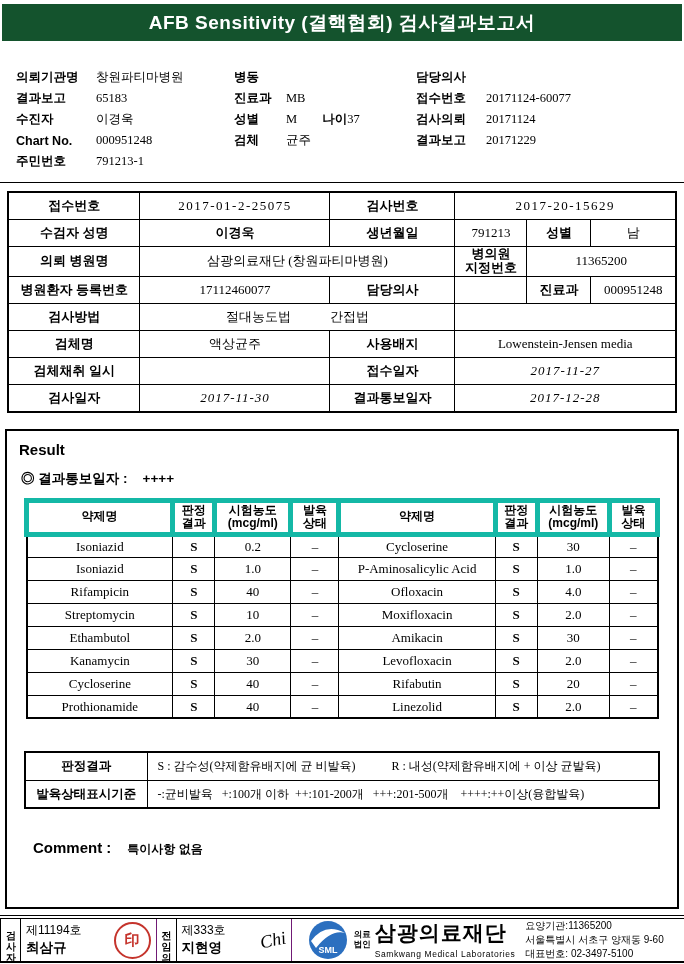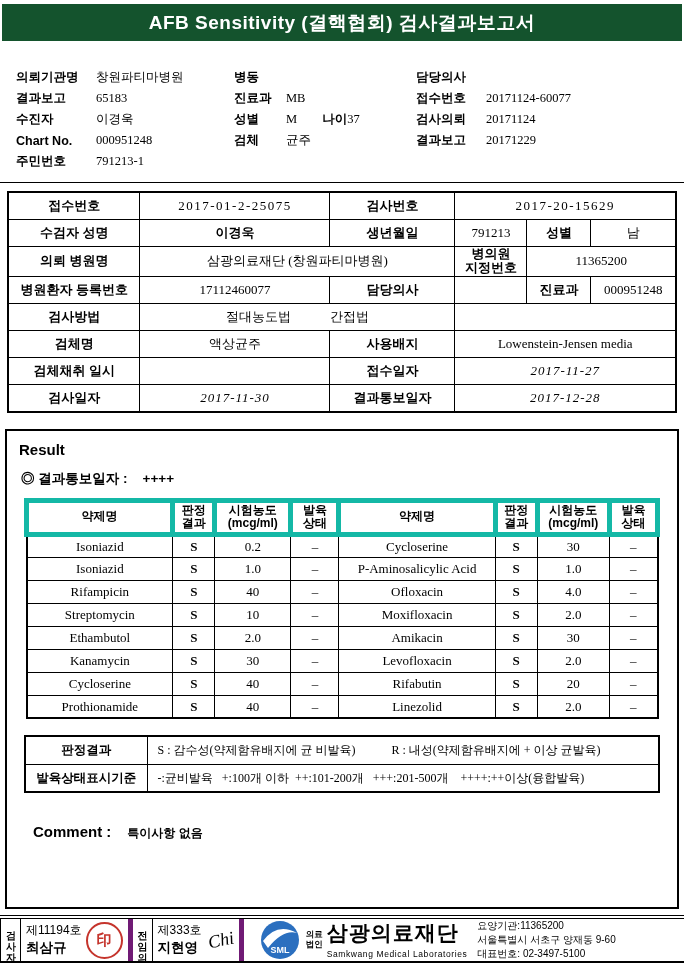--- a/index.html
+++ b/index.html
@@ -35,33 +35,33 @@
   .result-heading { font-family:"Liberation Sans", sans-serif; font-weight:bold; font-size:15px; }
   .control-line { font-family:"Liberation Sans", sans-serif; font-weight:bold; font-size:13.5px; margin:12px 0 10px 2px; white-space:pre; }
 
   .drug-table { width:636px; margin:0 auto; border:2px solid #000; }
   .drug-table th { border:5px solid #14b8a6; height:34px; font-family:"Liberation Sans", sans-serif; font-weight:bold; font-size:12px; line-height:1.15; white-space:pre-line; vertical-align:middle; }
   .drug-table td { border:1px solid #000; height:23px; text-align:center; font-size:13px; vertical-align:middle; overflow:hidden; }
   .djudge { font-weight:bold; }
   .dname-sm { font-size:11px; }
   .pyr-note { text-align:left; padding-left:6px; font-size:12.5px; white-space:pre; }
 
-  .legend-table { width:636px; margin:16px auto 0; border:2px solid #000; }
+  .legend-table { width:636px; margin:32px auto 0; border:2px solid #000; }
   .legend-table td { border:1px solid #000; height:28px; vertical-align:middle; }
   .llbl { width:122px; text-align:center; font-family:"Liberation Sans", sans-serif; font-weight:bold; font-size:12.5px; }
   .ltext { padding-left:10px; font-size:12px; white-space:pre; overflow:hidden; }
 
   .comment-line { margin:30px 0 0 14px; display:flex; align-items:baseline; }
   .c-label { font-family:"Liberation Sans", sans-serif; font-weight:bold; font-size:15px; }
   .c-text { font-family:"Liberation Sans", sans-serif; font-weight:bold; font-size:12px; margin-left:16px; }
 
   .footer { position:absolute; left:0; right:0; bottom:1px; height:48px; border-top:4px double #000; border-bottom:2px solid #000; display:flex; align-items:stretch; background:#fff; }
   .sign-block { display:flex; border-left:1px solid #000; }
   .v-cell { width:20px; border-right:1px solid #000; writing-mode:vertical-rl; text-orientation:upright; font-family:"Liberation Sans", sans-serif; font-weight:bold; font-size:10px; display:flex; align-items:center; justify-content:center; letter-spacing:1px; }
-  .cert-cell { display:flex; align-items:center; border-right:5px solid #701a75; padding:2px 5px; }
+  .cert-cell { display:flex; align-items:center; border-right:1px solid #701a75; padding:2px 5px;gap:28px; }
   .cert-text { font-family:"Liberation Sans", sans-serif; font-size:12px; line-height:1.3; }
   .cert-name { font-weight:bold; font-size:13.5px; }
   .seal { width:37px; height:37px; border-radius:50%; border:2px solid #C5342C; color:#C5342C; display:flex; align-items:center; justify-content:center; font-size:15px; font-weight:bold; margin-left:4px; flex:none; }
   .signature { font-style:italic; font-size:18px; transform:rotate(-12deg); margin-left:6px; font-family:"Liberation Serif", serif; }
 
   .org-block { flex:1; display:flex; align-items:center; padding-left:16px; }
   .logo { width:40px; height:40px; flex:none; }
   .org-type { font-family:"Liberation Sans", sans-serif; font-weight:bold; font-size:8.5px; line-height:1.15; white-space:pre-line; margin:0 4px 0 6px; }
   .org-name { font-family:"Liberation Sans", sans-serif; font-weight:bold; font-size:21px; letter-spacing:1px; line-height:1; }
   .org-eng { font-family:"Liberation Sans", sans-serif; font-size:8.5px; letter-spacing:0.6px; margin-top:6px; }

